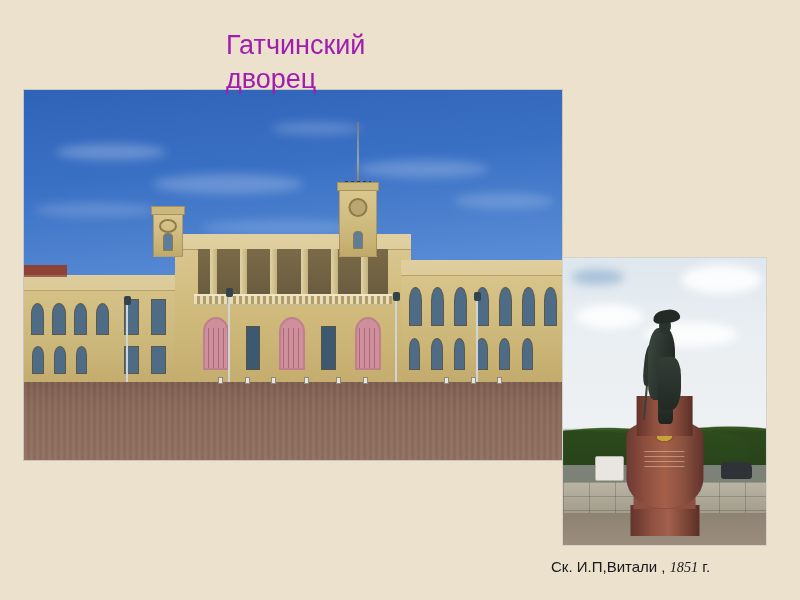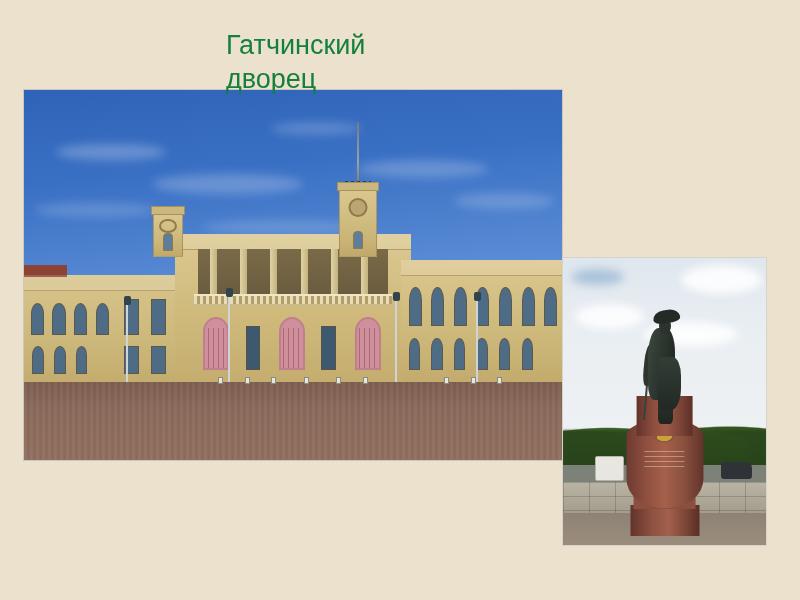--- a/index.html
+++ b/index.html
@@ -22,21 +22,21 @@
   }
 
   
   #slide-title {
     position: absolute;
     left: 226px;
     top: 28px;
     width: 230px;
     font-size: 27px;
     line-height: 34px;
-    color: #15803d;
+    color: #a21caf;
     font-family: "Liberation Sans", sans-serif;
     white-space: pre-line;
     z-index: 40;
   }
 
   
   .photo {
     position: absolute;
     overflow: hidden;
     border: 1px solid #c9c6bd;
@@ -626,14 +626,15 @@
         <div class="fig-head"></div>
         <div class="fig-hat"></div>
       </div>
     </div>
   </div>
 
   <div id="slide-title">Гатчинский
 дворец</div>
 
 
+  <div class="caption" id="caption-sculpt"><span>Ск. И.П,Витали , </span><span class="date">1851</span><span> г.</span></div>
 
 </div>
 
 </body></html>

